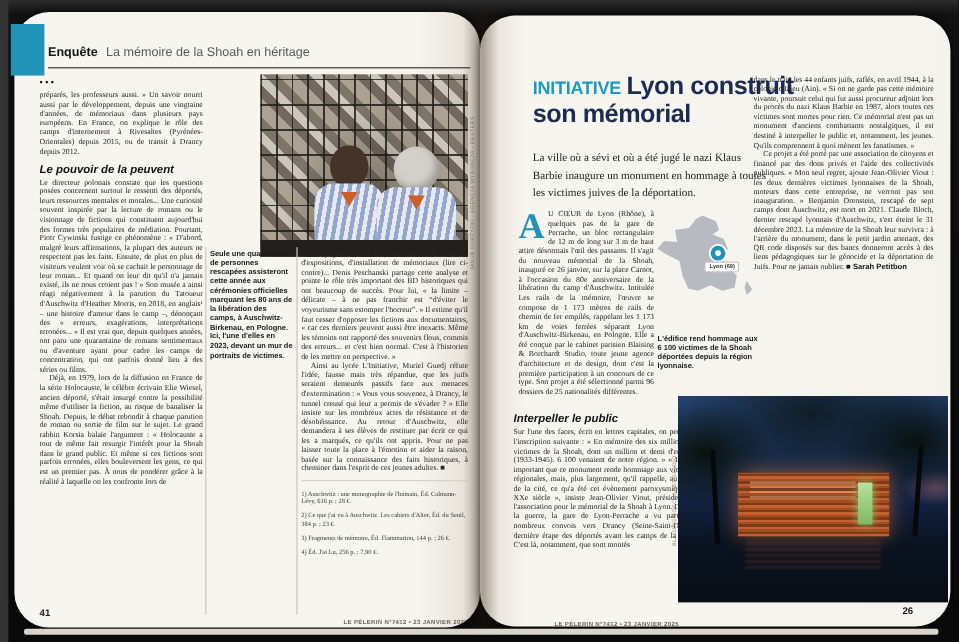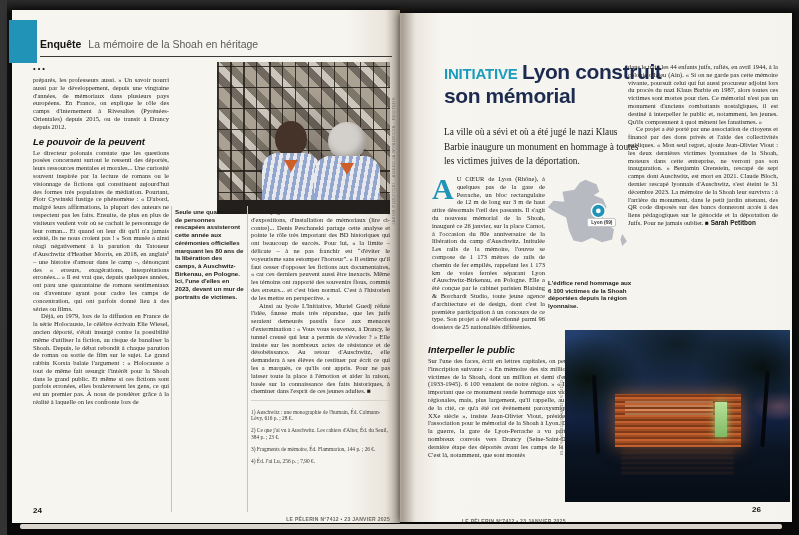--- a/index.html
+++ b/index.html
@@ -1,20 +1,20 @@
 <!DOCTYPE html>
 <html><head>
 <meta charset="utf-8">
 <style>
   html,body{margin:0;padding:0;}
   body{width:799px;height:535px;background:#0b0b0b;font-family:"Liberation Sans",sans-serif;}
   .canvas{position:relative;width:799px;height:535px;overflow:hidden;
     background:linear-gradient(180deg,#2c2c2c 0,#121212 12px,#0a0a0a 100%);}
   .edge-band{position:absolute;left:0;top:0;width:7px;height:535px;background:#343434;}
-  .page{position:absolute;background:#f6f4ef;box-shadow:0 0 8px rgba(0,0,0,.7);overflow:hidden;}
+  .page{position:absolute;background:#f6f4ef;box-shadow:0 0 8px rgba(0,0,0,.7);overflow:hidden;border-radius:29px;}
   .page-left{left:12px;top:10px;width:388px;height:513px;
     background:linear-gradient(90deg,#f7f5f0 0,#f7f5f0 86%,#eae5dc 96%,#d3ccc0 100%);}
   .page-right{left:400px;top:13px;width:392px;height:509px;
     background:linear-gradient(270deg,#f5f3ee 0,#f7f5f0 90%,#e9e4db 97%,#d6cfc3 100%);}
   .gutter{position:absolute;left:386px;top:8px;width:30px;height:518px;pointer-events:none;
     background:linear-gradient(90deg,rgba(40,28,16,0) 0,rgba(40,28,16,.22) 45%,rgba(40,28,16,.28) 55%,rgba(40,28,16,0) 100%);}
   .bottom-sliver{position:absolute;left:20px;top:524px;width:762px;height:5px;background:#d9d5cc;border-radius:2px;}
   .section-tab{position:absolute;left:9px;top:20px;width:28px;height:43px;background:#2093b6;}
 
   
@@ -146,21 +146,21 @@
       <p class="bt">ces voyages. « Ou lors de visites de musées, d'expositions, d'installation de mémoriaux (lire ci-contre)... Denis Peschanski partage cette analyse et pointe le rôle très important des BD historiques qui ont beaucoup de succès. Pour lui, « la limite – délicate – à ne pas franchir est “d'éviter le voyeurisme sans estomper l'horreur”. » Il estime qu'il faut cesser d'opposer les fictions aux documentaires, « car ces derniers peuvent aussi être inexacts. Même les témoins ont rapporté des souvenirs flous, commis des erreurs... et c'est bien normal. C'est à l'historien de les mettre en perspective. »</p>
       <p class="bt">Ainsi au lycée L'Initiative, Muriel Guedj réfute l'idée, fausse mais très répandue, que les juifs seraient demeurés passifs face aux menaces d'extermination : « Vous vous souvenez, à Drancy, le tunnel creusé qui leur a permis de s'évader ? » Elle insiste sur les nombreux actes de résistance et de désobéissance. Au retour d'Auschwitz, elle demandera à ses élèves de restituer par écrit ce qui les a marqués, ce qu'ils ont appris. Pour ne pas laisser toute la place à l'émotion et aider la raison, basée sur la connaissance des faits historiques, à cheminer dans l'esprit de ces jeunes adultes. ■</p>
       <div class="footnotes">
         <p class="fn">1) Auschwitz : une monographie de l'humain, Éd. Calmann-Lévy, 616 p. ; 28 €.</p>
         <p class="fn">2) Ce que j'ai vu à Auschwitz. Les cahiers d'Alter, Éd. du Seuil, 384 p. ; 23 €.</p>
         <p class="fn">3) Fragments de mémoire, Éd. Flammarion, 144 p. ; 26 €.</p>
         <p class="fn">4) Éd. J'ai Lu, 256 p. ; 7,90 €.</p>
       </div>
     </div>
 
-    <div class="pagenum" style="left:21px;top:496px;">24</div>
+    <div class="pagenum" style="left:21px;top:496px;">41</div>
     <div class="footer" style="left:150px;top:506px;width:228px;text-align:right;">LE PÈLERIN N°7412 • 23 JANVIER 2025</div>
   </div>
 
   <div class="page page-right">
     <div class="rp-headline">
       <div>
         <span class="kicker">INITIATIVE</span>
         <span class="title-big">Lyon construit</span>
       </div>
       <div><span class="title-big">son mémorial</span></div>

